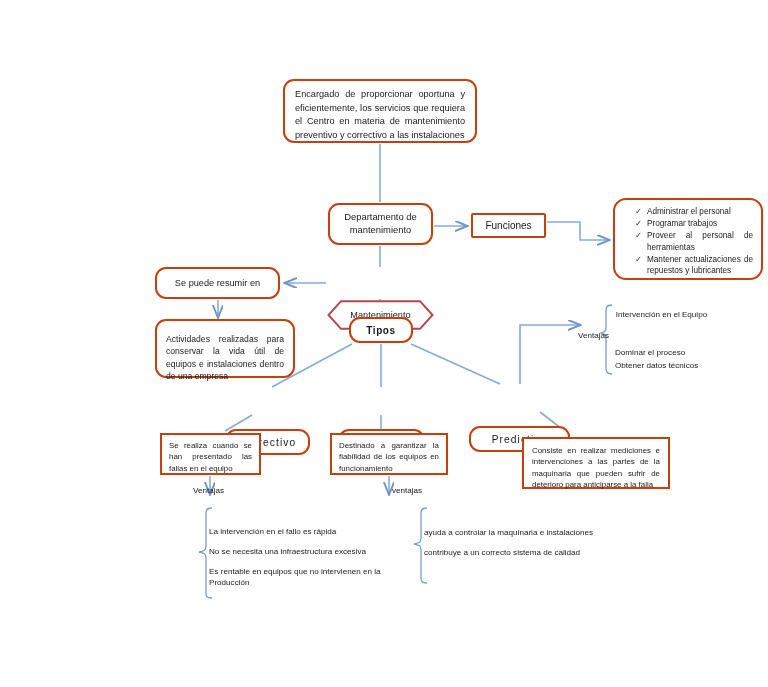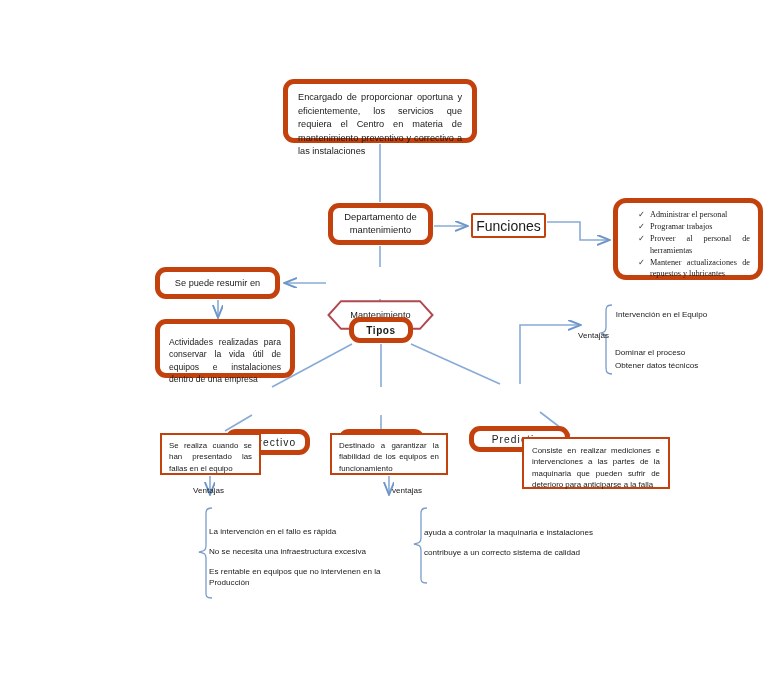--- a/index.html
+++ b/index.html
@@ -7,45 +7,45 @@
     width:768px;height:687px;
     background:#ffffff;
     font-family:"Liberation Sans", sans-serif;
     color:#1a1a1a;
     position:relative;
     overflow:hidden;
   }
   #canvas{position:absolute;inset:0;width:768px;height:687px;}
   svg.wires{position:absolute;left:0;top:0;width:768px;height:687px;pointer-events:none;}
 
-  .node{position:absolute;box-sizing:border-box;border:5px solid #c2410c;background:#ffffff;}
+  .node{position:absolute;box-sizing:border-box;border:2px solid #c2410c;background:#ffffff;}
   .rounded{border-radius:11px;}
   .square{border-radius:0;border-width:2px;}
   .node .txt{display:block;}
 
   .just{text-align:justify;text-align-last:left;}
 
   
   #n-encargado{left:283px;top:79px;width:194px;height:64px;padding:7px 10px 0 10px;}
   #n-encargado .txt{font-size:9.2px;line-height:13.6px;}
 
   
   #n-departamento{left:328px;top:203px;width:105px;height:42px;display:flex;align-items:center;justify-content:center;}
   #n-departamento .txt{font-size:9.4px;line-height:12.6px;text-align:center;}
 
   
   #n-funciones{left:471px;top:213px;width:75px;height:25px;display:flex;align-items:center;justify-content:center;border-radius:2px;}
-  #n-funciones .txt{font-size:14px;}
+  #n-funciones .txt{font-size:10px;}
 
   
   #n-checklist{left:613px;top:198px;width:150px;height:82px;border-radius:13px;padding:6px 8px 0 6px;}
   #n-checklist ul{list-style:none;margin:0;padding:0;}
   #n-checklist li{font-size:8.2px;line-height:11.6px;display:flex;gap:0;margin-bottom:0.5px;}
   #n-checklist li .ck{width:26px;flex:0 0 26px;color:#3b3b3b;font-size:8.4px;text-align:left;padding-left:14px;box-sizing:border-box;}
-  #n-checklist li .li-txt{flex:1;text-align:justify;text-align-last:left;font-family:Liberation Serif, serif;}
+  #n-checklist li .li-txt{flex:1;text-align:justify;text-align-last:left;}
 
   
   #n-mantenimiento{left:327px;top:268px;width:107px;height:30px;border:none;background:transparent;margin-top:32px;}
   #n-mantenimiento .hexwrap{position:absolute;inset:0;}
   #n-mantenimiento .hlabel{position:absolute;inset:0;display:flex;align-items:center;justify-content:center;font-size:9.2px;}
 
   
   #n-resumir{left:155px;top:267px;width:125px;height:32px;display:flex;align-items:center;justify-content:center;}
   #n-resumir .txt{font-size:9.2px;}
 

